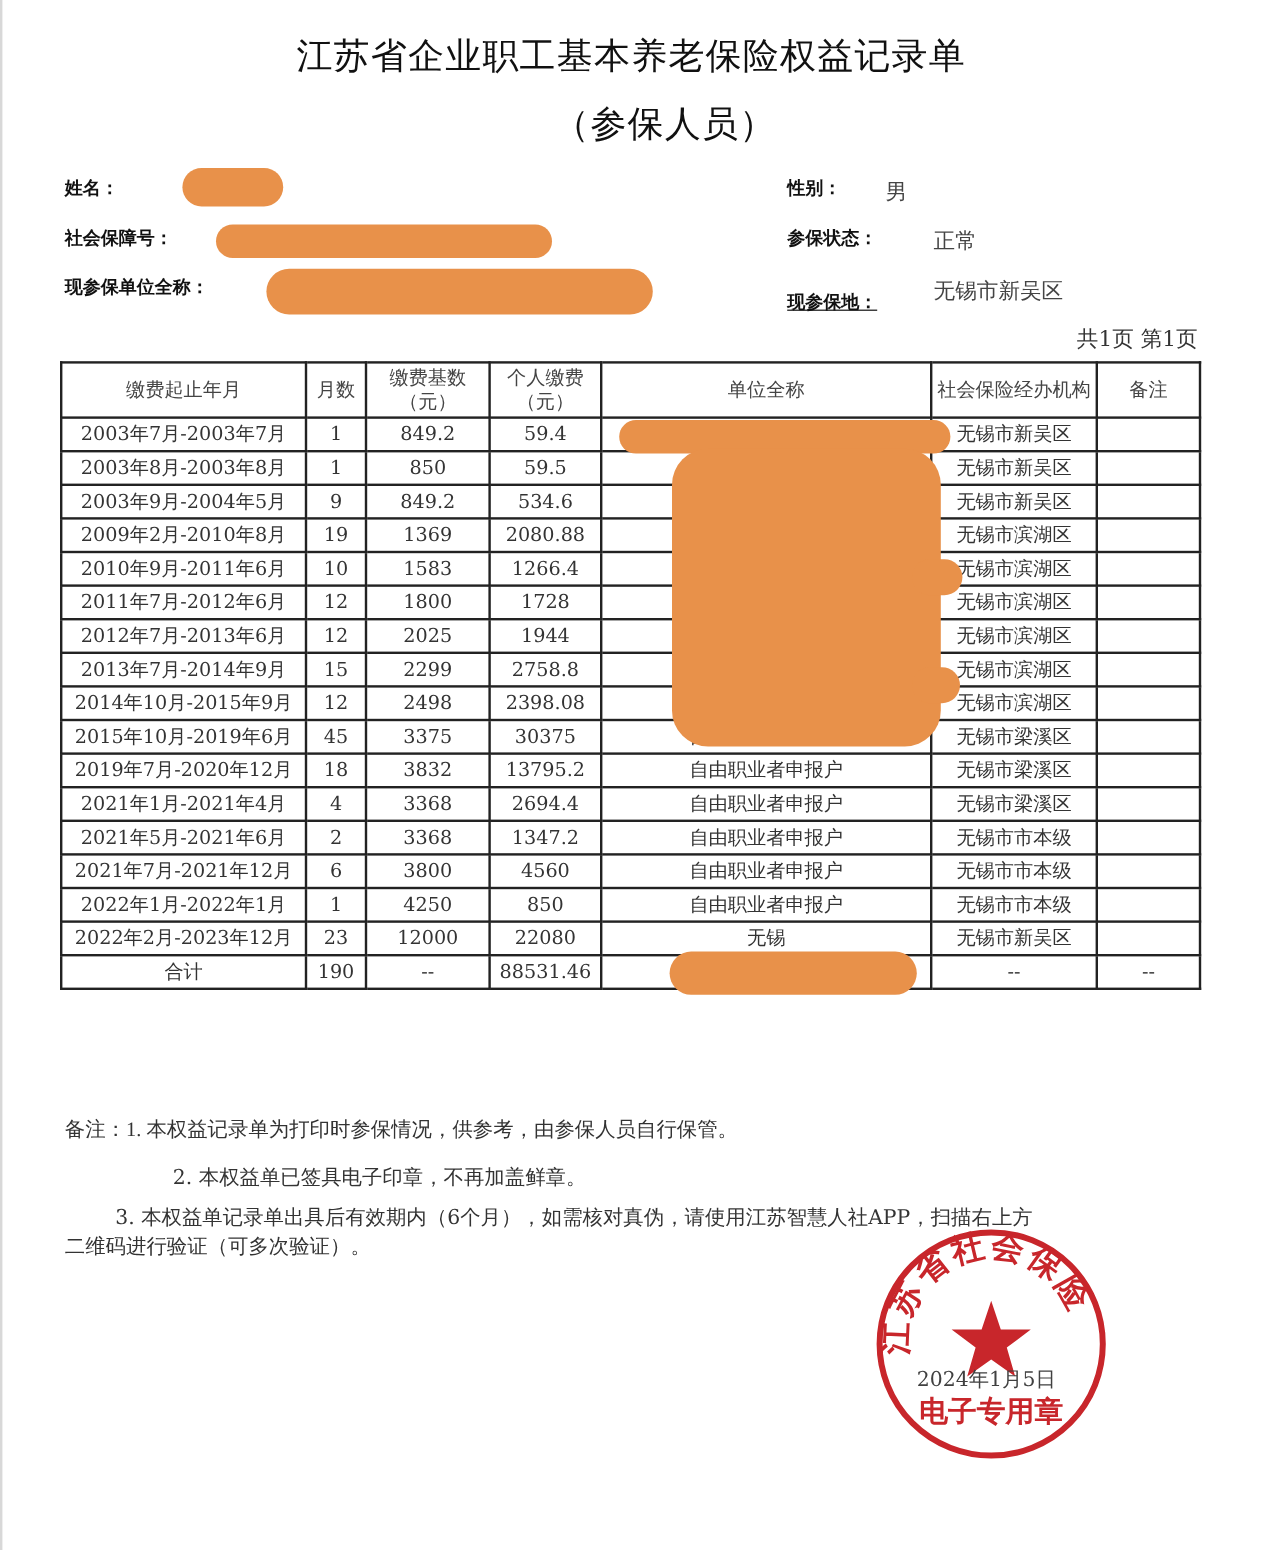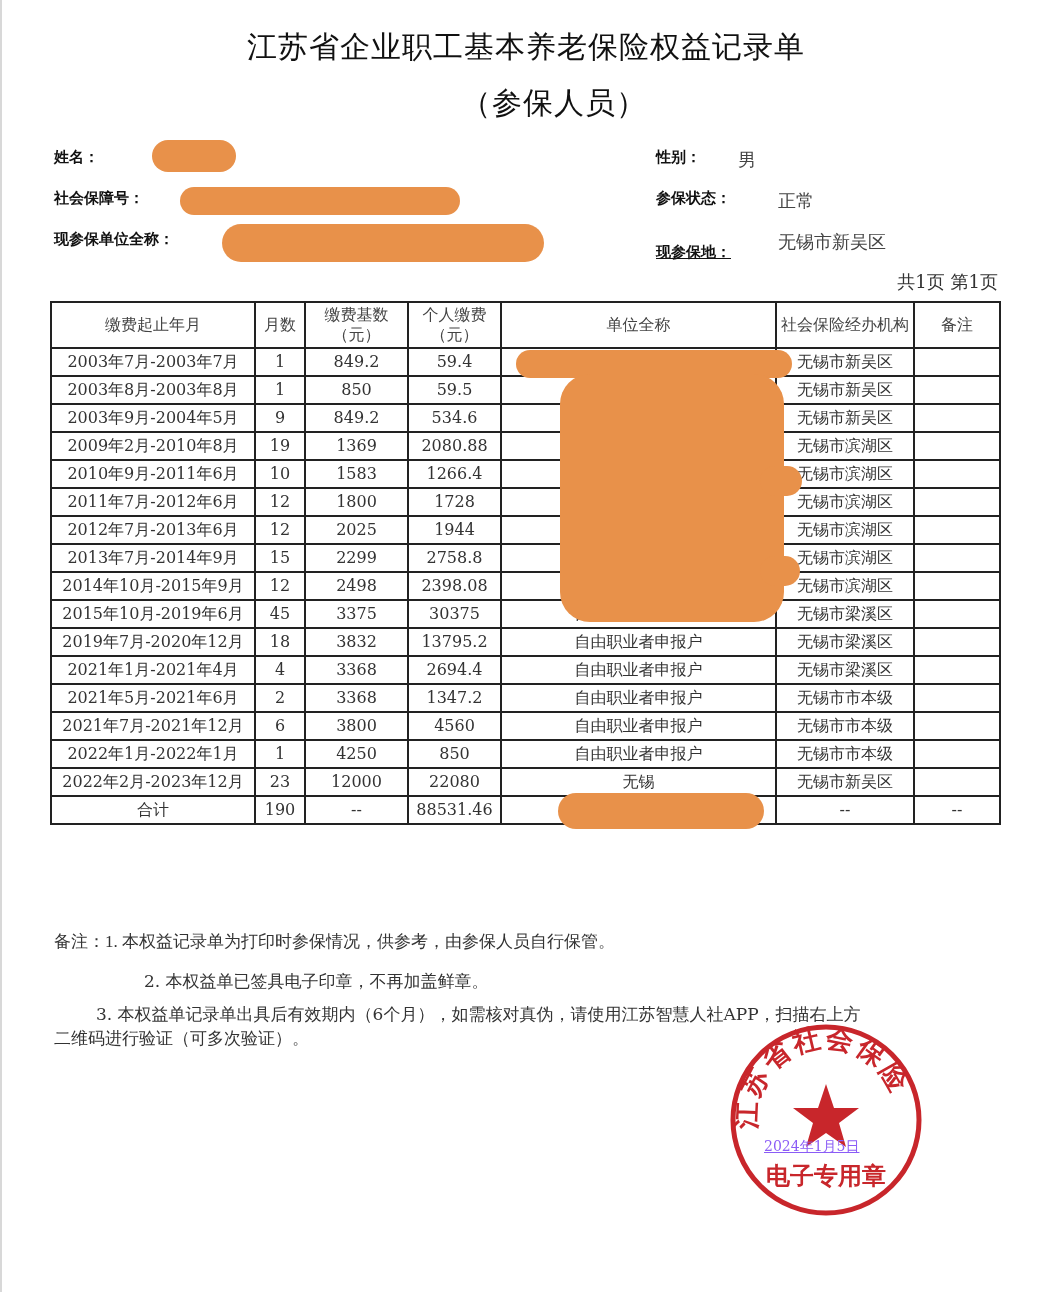--- a/index.html
+++ b/index.html
@@ -15,21 +15,21 @@
   .info-val { position:absolute; font-size:18px; color:#444; }
   .redact { position:absolute; background:#e8914a; border-radius:20px; }
   .pageinfo { position:absolute; right:54px; top:270px; font-size:18px; color:#333; }
   table.rec { position:absolute; left:50px; top:301px; border-collapse:collapse; table-layout:fixed; width:949px; }
   table.rec td, table.rec th { border:2px solid #222; font-size:16px; text-align:center; color:#333; padding:0; height:26px; line-height:18px; font-weight:normal; white-space:nowrap; overflow:hidden; }
   table.rec th { height:44px; line-height:20px; white-space:normal; color:#444; }
   td.unit { text-align:left; padding-left:32px; position:relative; }
   td.unit.center { text-align:center; padding-left:0; }
   .notes { position:absolute; left:54px; font-size:17px; color:#333; }
   .stamp { position:absolute; left:728px; top:1022px; width:196px; height:196px; }
-  .stamp-date { position:absolute; left:764px; top:1138px; font-size:14px; color:#8b5cf6;text-decoration:underline; }
+  .stamp-date { position:absolute; left:764px; top:1138px; font-size:17px; color:#404040; }
 </style>
 </head>
 <body>
 
 <div class="left-edge"></div>
 
 <div class="title main">江苏省企业职工基本养老保险权益记录单</div>
 <div class="title sub">（参保人员）</div>
 
 <div class="info" style="left:54px;top:148px;">姓名：</div>

